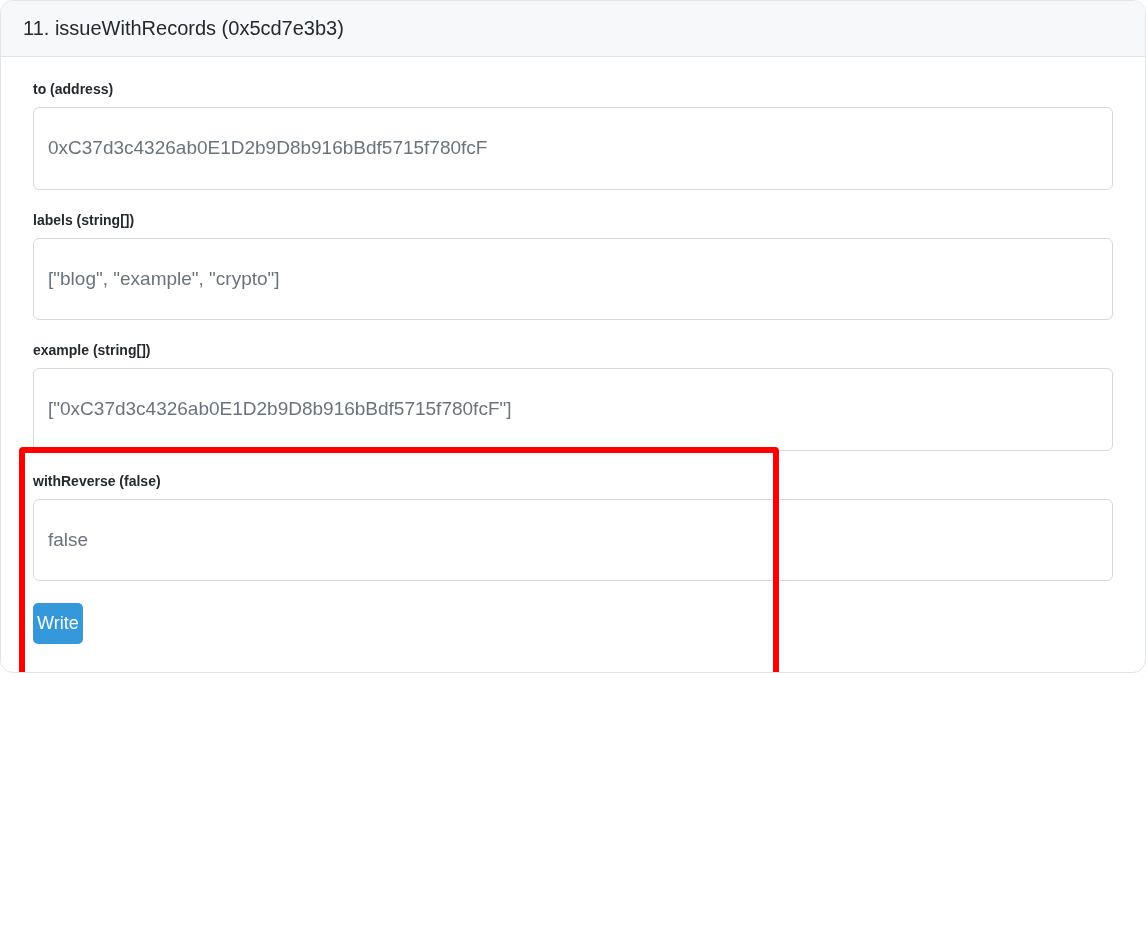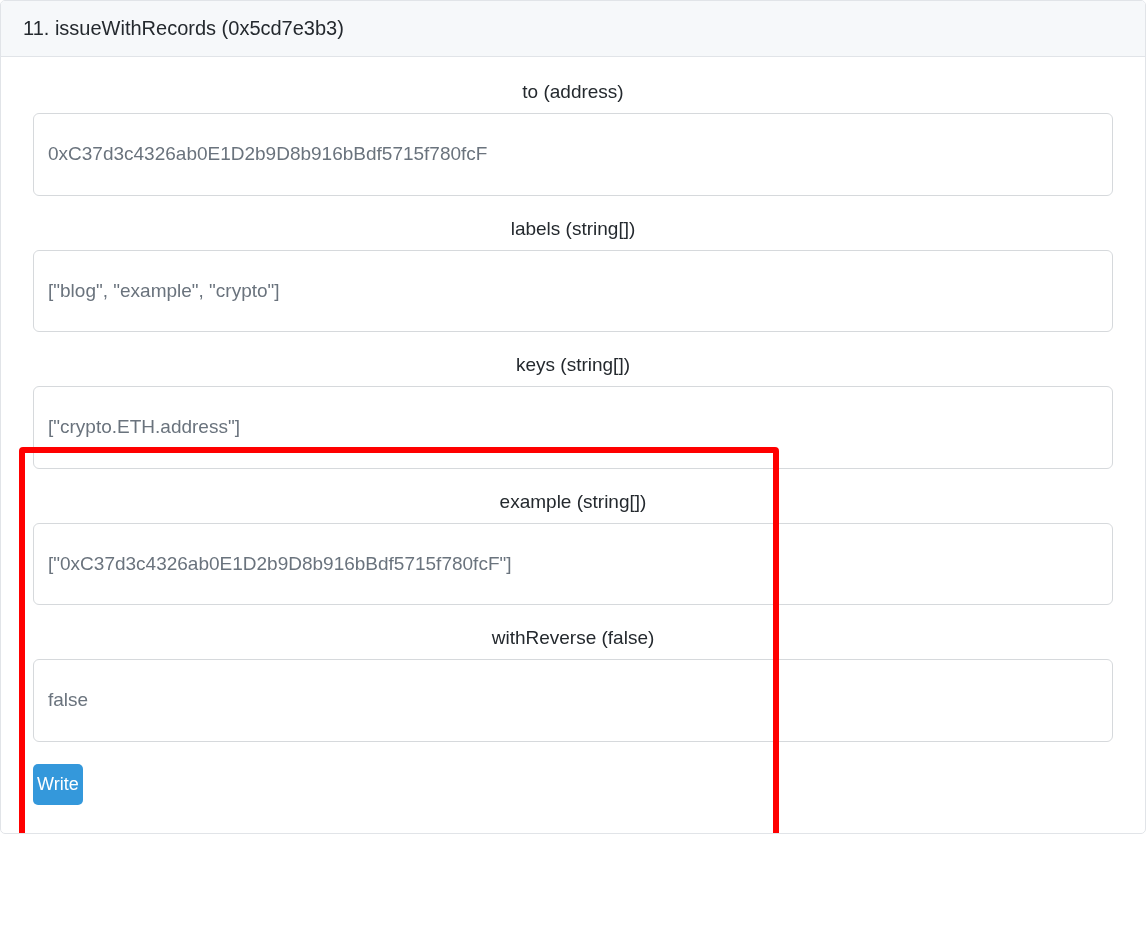--- a/index.html
+++ b/index.html
@@ -9,46 +9,45 @@
     }
     body {
       font-family: -apple-system, BlinkMacSystemFont, "Segoe UI", Helvetica, Arial, sans-serif;
       background: #ffffff;
       color: #212529;
       font-size: 16px;
       padding: 0;
     }
     .panel {
       border: 1px solid #e1e4e8;
-      border-radius: 5px;
+      border-radius: 13px;
       overflow: hidden;
       margin: 0;
     }
     .panel-header {
       background: #f6f8fa;
       padding: 16px 22px;
       border-bottom: 1px solid #e1e4e8;
       font-size: 20px;
       color: #24292e;
       font-weight: 400;
     }
     .panel-body {
       padding: 24px 32px 28px 32px;
       position: relative;
     }
     .form-group {
       margin-bottom: 22px;
     }
     .form-label {
       display: block;
-      font-size: 19px;
+      font-size: 14px;
       color: #24292e;
       margin-bottom: 10px;
-      font-weight: 400;
-      text-align: center;
+      font-weight: 700;
     }
     .form-input {
       width: 100%;
       padding: 27px 14px;
       font-size: 19px;
       color: #6a737d;
       border: 1px solid #d6d9dc;
       border-radius: 6px;
       background: #ffffff;
       font-family: inherit;
@@ -87,24 +86,20 @@
     <div class="form-group">
       <label class="form-label">to (address)</label>
       <input type="text" class="form-input" value="0xC37d3c4326ab0E1D2b9D8b916bBdf5715f780fcF" style="">
     </div>
 
     <div class="form-group">
       <label class="form-label">labels (string[])</label>
       <input type="text" class="form-input" value="[&quot;blog&quot;, &quot;example&quot;, &quot;crypto&quot;]" style="">
     </div>
 
-    <div class="form-group">
-      <label class="form-label">keys (string[])</label>
-      <input type="text" class="form-input" value="[&quot;crypto.ETH.address&quot;]" style="">
-    </div>
 
     <div class="form-group">
       <label class="form-label">example (string[])</label>
       <input type="text" class="form-input" value="[&quot;0xC37d3c4326ab0E1D2b9D8b916bBdf5715f780fcF&quot;]" style="">
     </div>
 
     <div class="form-group">
       <label class="form-label">withReverse (false)</label>
       <input type="text" class="form-input" value="false" style="">
     </div>

